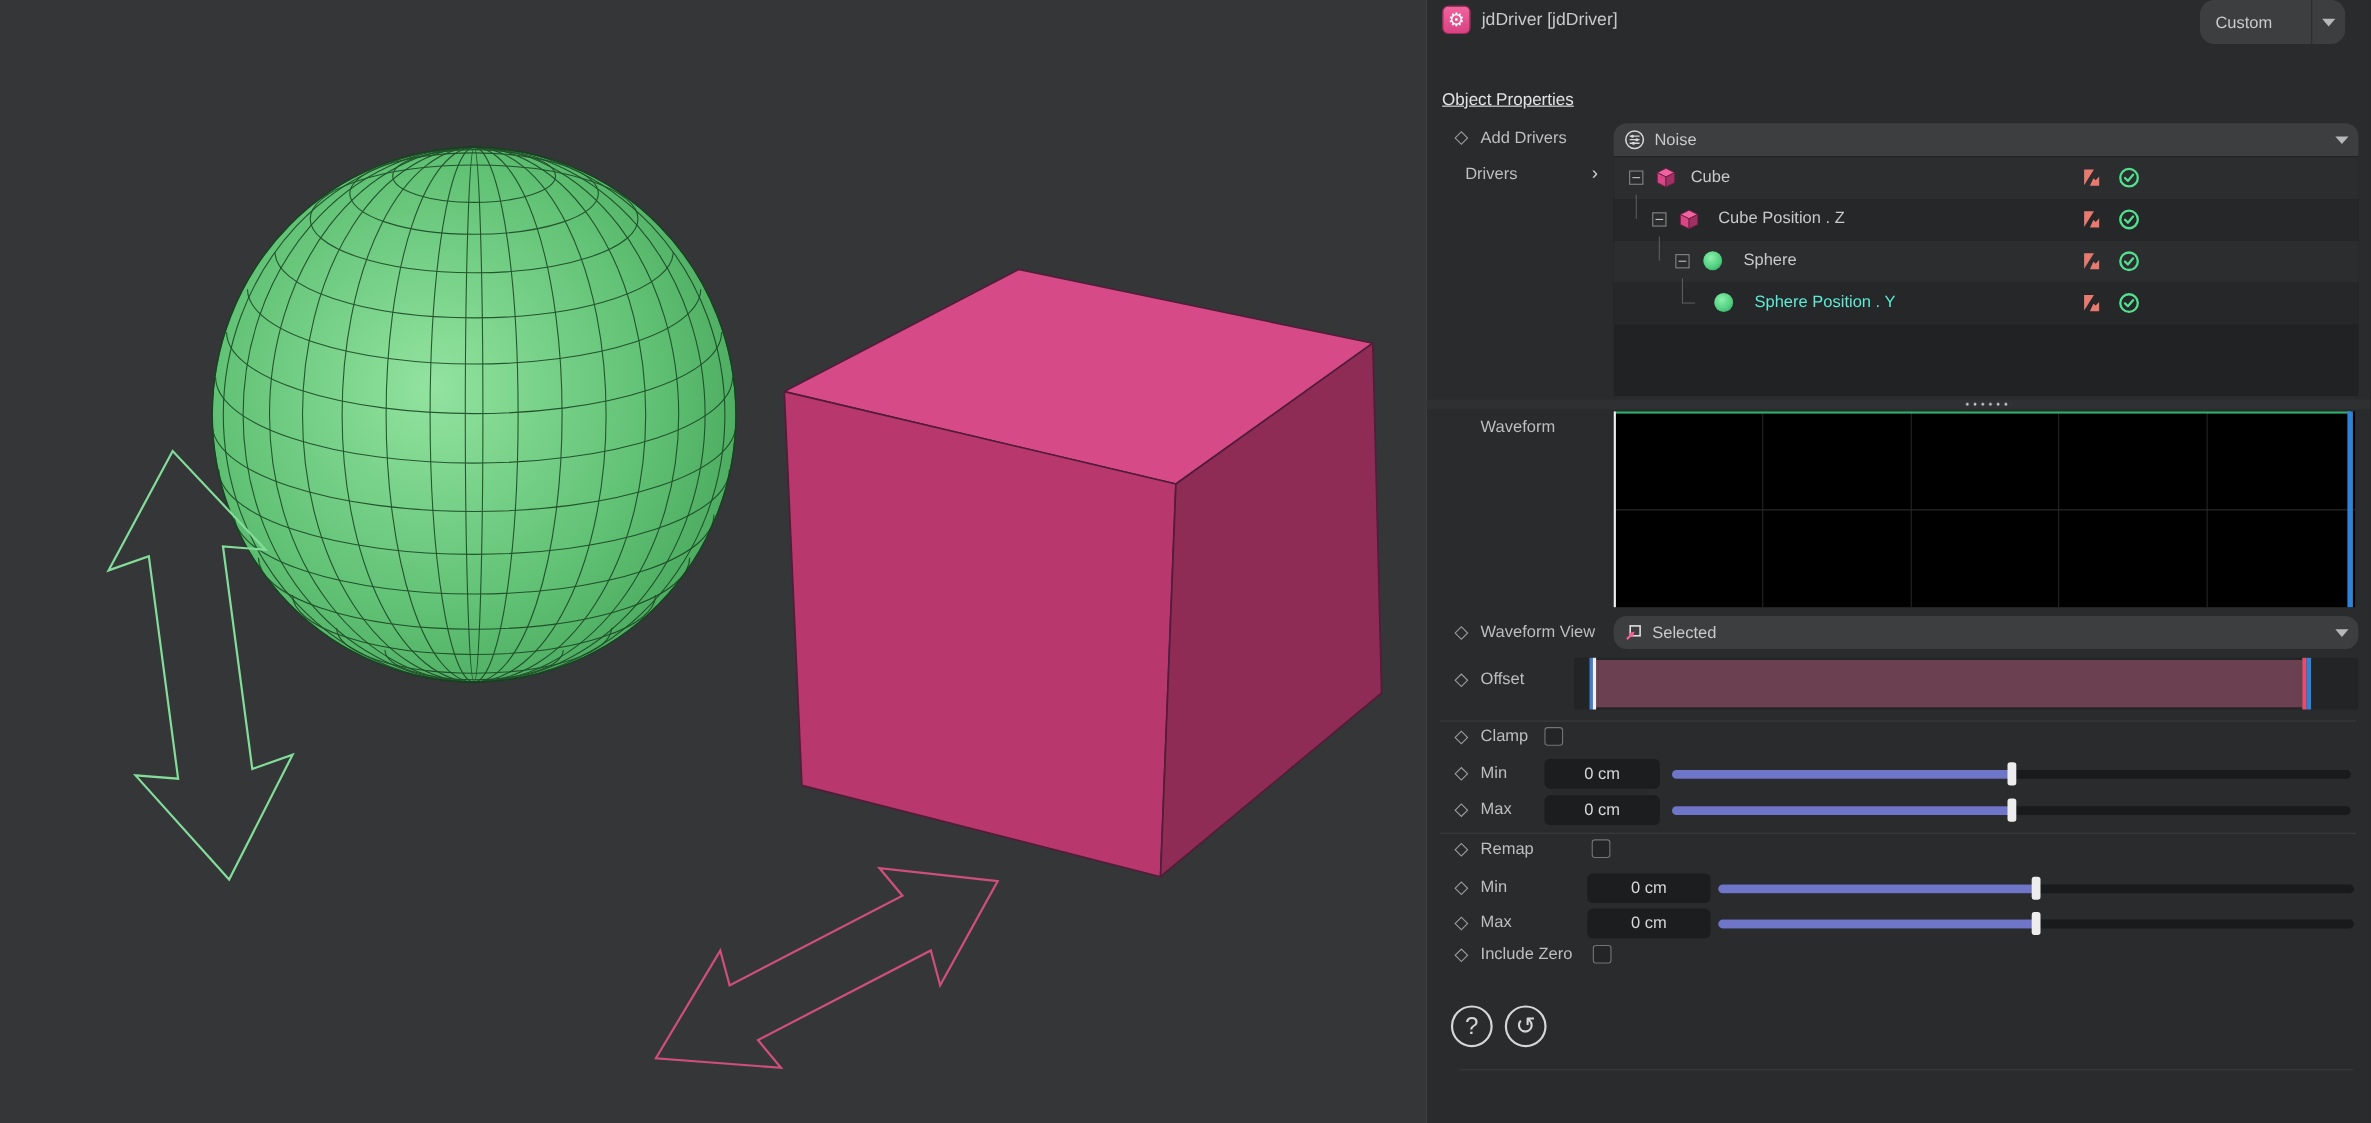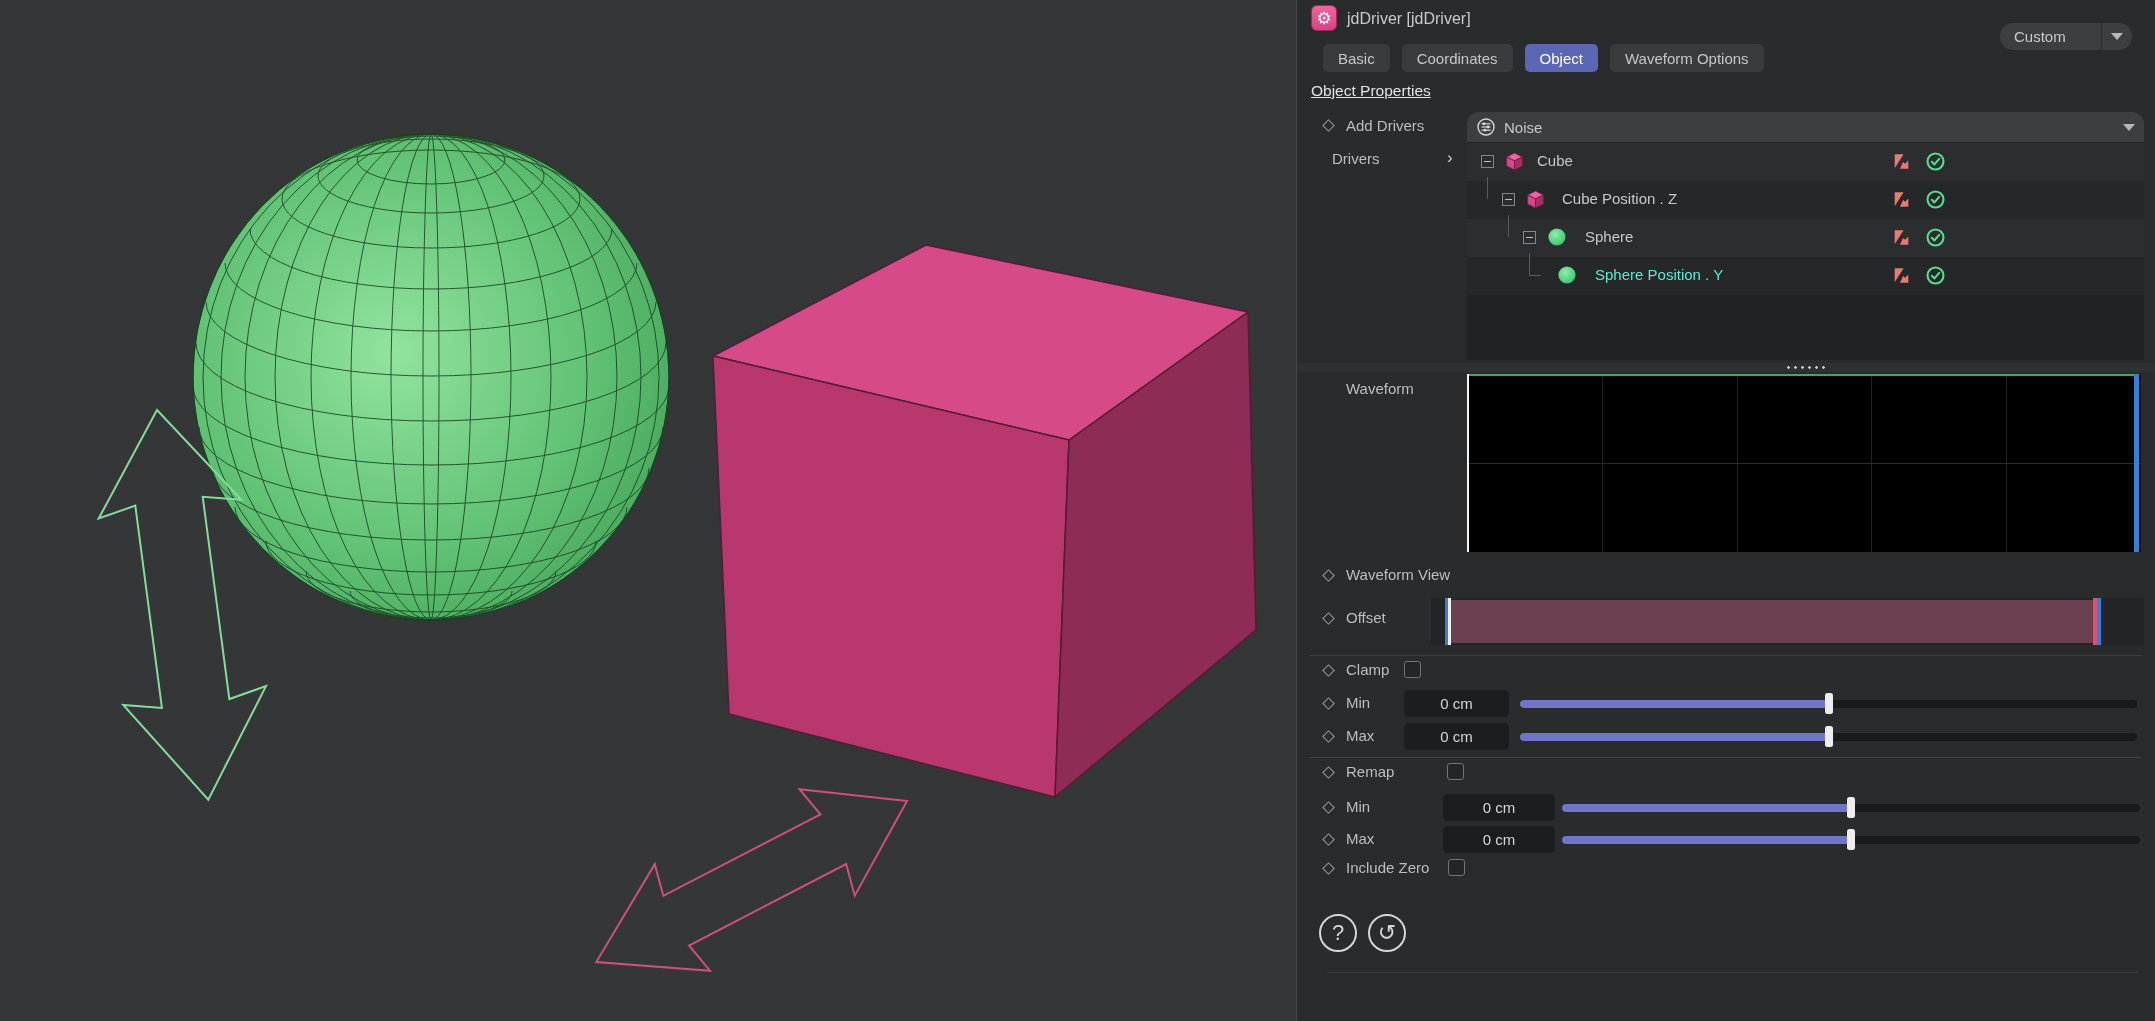--- a/index.html
+++ b/index.html
@@ -14,21 +14,21 @@
   
   .app-icon{position:absolute;left:14px;top:5px;width:26px;height:26px;border-radius:6px;
             background:linear-gradient(180deg,#f1659e,#d94183);border:1px solid #a52a5c;
             display:flex;align-items:center;justify-content:center;color:#fff;font-size:17px;line-height:1;}
   .app-title{position:absolute;left:50px;top:10px;color:#c9cacb;font-size:16px;}
   .dd{background:#3d3e3f;border-radius:13px;display:flex;align-items:center;color:#c9cacb;}
   .dd .arrowbox{margin-left:auto;align-self:stretch;display:flex;align-items:center;
                 border-left:1px solid #2c2d2e;padding:0 9px;}
   .tri{width:0;height:0;border-left:6px solid transparent;border-right:6px solid transparent;
        border-top:7px solid #b6b7b8;}
-  .preset-dd{position:absolute;left:703px;top:23px;width:132px;height:27px;padding-left:14px;font-size:15px;gap:32px;}
+  .preset-dd{position:absolute;left:703px;top:0;width:132px;height:40px;padding-left:14px;font-size:15px;gap:32px;}
   
   .tabs{position:absolute;left:26px;top:44px;display:flex;gap:12px;}
   .tab{height:28px;padding:0 15px;background:#3a3b3c;border-radius:5px;color:#c6c7c8;
        font-size:15px;display:flex;align-items:center;}
   .tab--active{background:#5b66b4;color:#fff;}
   .section-title{position:absolute;left:14px;top:82px;color:#e2e3e4;font-size:15.5px;text-decoration:underline;}
   
   .diamond{position:absolute;width:9px;height:9px;border:1.5px solid #9b9c9d;transform:rotate(45deg);}
   .rowlabel{position:absolute;color:#bdbebf;font-size:15px;white-space:nowrap;}
   .checkbox{position:absolute;width:17px;height:17px;border:1.5px solid #737475;border-radius:3px;background:#242526;}
@@ -144,26 +144,20 @@
 
     <div class="app-icon">⚙</div>
     <div class="app-title">jdDriver [jdDriver]</div>
     <div class="dd preset-dd">
       <span>Custom</span>
       <span class="arrowbox">
           <span class="tri"></span>
         </span>
     </div>
 
-    <div class="tabs">
-      <div class="tab">Basic</div>
-      <div class="tab">Coordinates</div>
-      <div class="tab tab--active">Object</div>
-      <div class="tab">Waveform Options</div>
-    </div>
 
     <div class="section-title">Object Properties</div>
 
     <span class="diamond" style="left:27px;top:121px;"></span>
     <div class="rowlabel" style="left:49px;top:117px;">Add Drivers</div>
     <div class="dd noise-dd">
       <svg width="20" height="20" viewBox="0 0 20 20">
         <circle cx="10" cy="10" r="8" fill="none" stroke="#d8d8d9" stroke-width="1.4"></circle>
         <g stroke="#d8d8d9" stroke-width="1.2">
           <line x1="5.5" y1="6.8" x2="14.5" y2="6.8"></line>
@@ -289,20 +283,31 @@
       <span class="wf-vgrid" style="left:60%;"></span>
       <span class="wf-vgrid" style="left:80%;"></span>
       <span class="wf-hgrid"></span>
       <span class="wf-topline"></span>
       <span class="wf-cursor-left"></span>
       <span class="wf-cursor-right"></span>
     </div>
 
     <span class="diamond" style="left:27px;top:571px;"></span>
     <div class="rowlabel" style="left:49px;top:566px;">Waveform View</div>
+    <div class="dd wfview-dd">
+      <svg width="18" height="18" viewBox="0 0 18 18">
+        <rect x="6" y="3" width="9" height="9" fill="none" stroke="#e4e4e5" stroke-width="1.4"></rect>
+        <line x1="3" y1="15" x2="7.5" y2="10.5" stroke="#ef5f94" stroke-width="2"></line>
+        <polygon points="10,8 4.8,9.6 8.4,13.2" fill="#ef5f94"></polygon>
+      </svg>
+      <span>Selected</span>
+      <span class="arrowbox" style="border-left:none;">
+          <span class="tri"></span>
+        </span>
+    </div>
 
     <span class="diamond" style="left:27px;top:614px;"></span>
     <div class="rowlabel" style="left:49px;top:609px;">Offset</div>
     <div class="offset-widget">
       <span class="offset-bar"></span>
       <span class="off-blue-l"></span>
       <span class="off-white-l"></span>
       <span class="off-pink-r"></span>
       <span class="off-blue-r"></span>
     </div>

